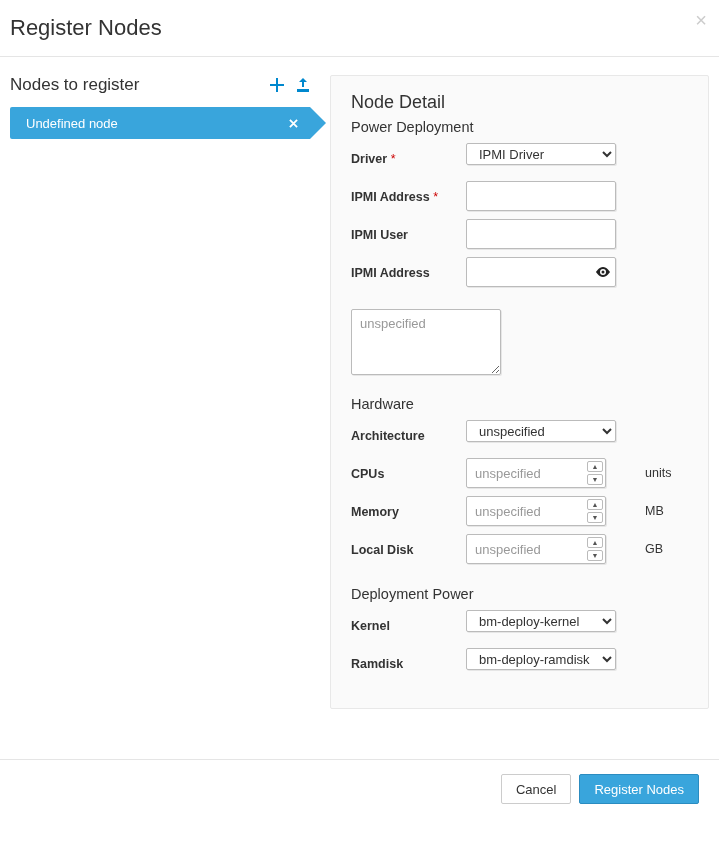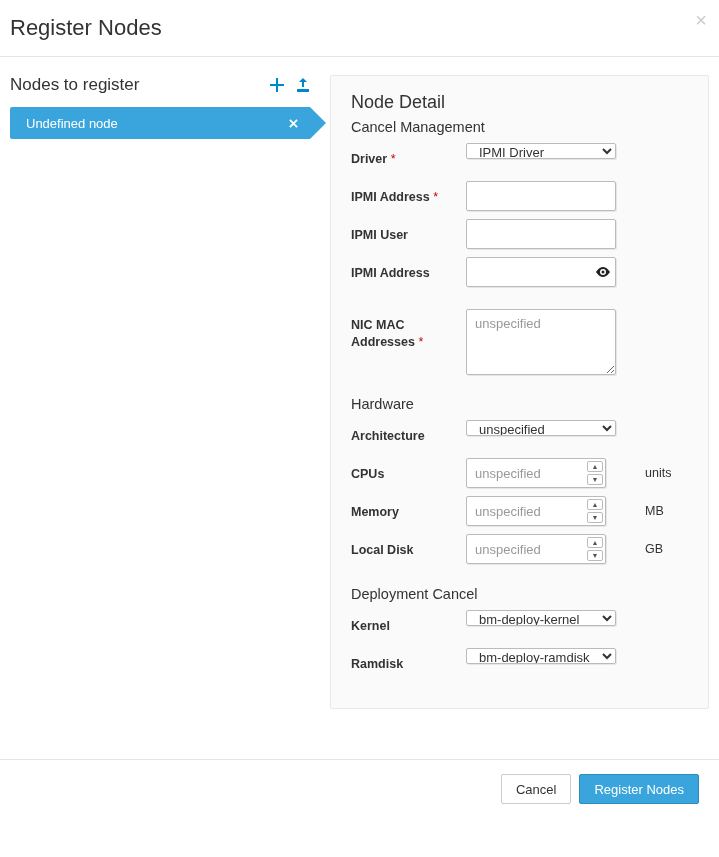--- a/index.html
+++ b/index.html
@@ -108,21 +108,21 @@
   }
   select, input[type=text], input[type=password], textarea {
     width: 100%;
     border: 1px solid #bbb;
     border-radius: 2px;
     font-size: 13px;
     font-family: inherit;
     background: #fff;
     color: #333;
   }
-  select { height: 16px; padding: 0 4px 0 8px; }
+  select { height: 22px; padding: 0 4px 0 8px; }
   input[type=text], input[type=password] { height: 30px; padding: 0 8px; }
   textarea { padding: 6px 8px; height: 66px; resize: both; }
   .select-focused {
     box-shadow: 0 0 0 3px rgba(0,136,206,0.35);
     outline: none;
   }
   .shadowed { box-shadow: 1px 1px 0 rgba(0,0,0,0.08); }
   ::placeholder { color: #999; }
   .num-wrap { position: relative; width: 140px; }
   .num-wrap input { padding-right: 24px; }
@@ -204,21 +204,21 @@
             <path d="M1 1l8 8M9 1l-8 8" stroke="#fff" stroke-width="2" fill="none"></path>
           </svg>
       </span>
     </div>
   </div>
 
   <div class="right-col">
     <h2 class="detail-title">Node Detail</h2>
 
     <div class="section-block">
-      <h3 class="section-title">Cancel Management</h3>
+      <h3 class="section-title">Power Deployment</h3>
 
       <div class="form-row">
         <label class="form-label"><span>Driver</span> <span class="req">*</span></label>
         <div class="form-field">
           <select class="select-focused shadowed">
             <option>IPMI Driver</option>
           </select>
         </div>
       </div>
 
@@ -245,21 +245,20 @@
                 <path d="M7 0C3 0 0 5 0 5s3 5 7 5 7-5 7-5-3-5-7-5zm0 8a3 3 0 110-6 3 3 0 010 6z" fill="#222"></path>
                 <circle cx="7" cy="5" r="1.5" fill="#222"></circle>
               </svg>
           </span>
         </div>
       </div>
     </div>
 
     <div class="section-block">
       <div class="form-row">
-        <label class="form-label"><span>NIC MAC Addresses</span> <span class="req">*</span></label>
         <div class="form-field">
           <textarea class="shadowed" placeholder="unspecified" style=""></textarea>
         </div>
       </div>
     </div>
 
     <div class="section-block">
       <h3 class="section-title">Hardware</h3>
 
       <div class="form-row">
@@ -302,21 +301,21 @@
           <div class="spinner">
             <div class="spinner-btn">▲</div>
             <div class="spinner-btn">▼</div>
           </div>
         </div>
         <span class="form-suffix">GB</span>
       </div>
     </div>
 
     <div class="section-block" style="margin-bottom:0">
-      <h3 class="section-title">Deployment Cancel</h3>
+      <h3 class="section-title">Deployment Power</h3>
       <div class="form-row">
         <label class="form-label"><span>Kernel</span></label>
         <div class="form-field">
           <select class="shadowed">
             <option>bm-deploy-kernel</option>
           </select>
         </div>
       </div>
       <div class="form-row">
         <label class="form-label"><span>Ramdisk</span></label>

